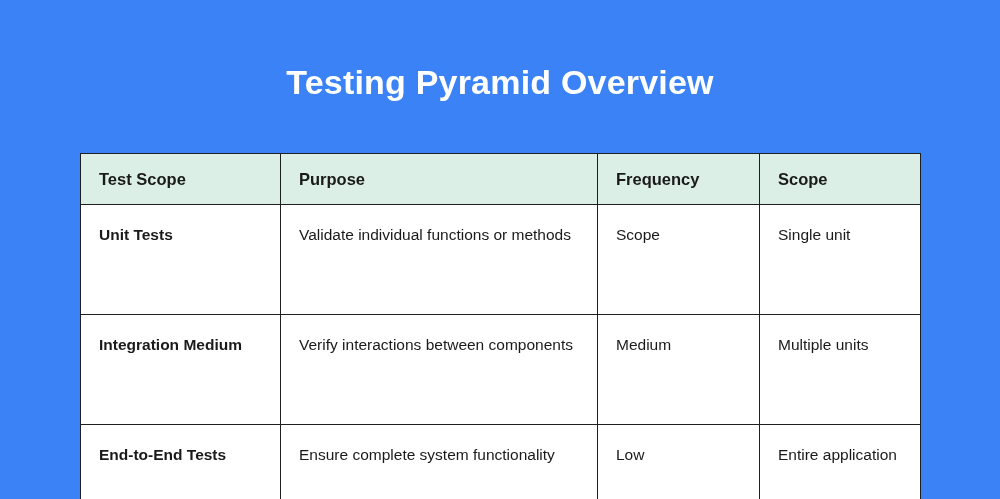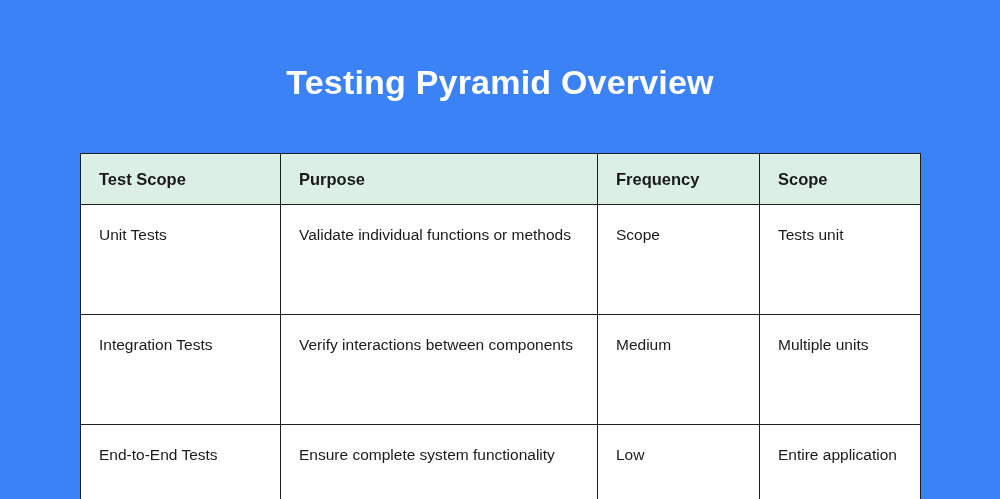--- a/index.html
+++ b/index.html
@@ -61,21 +61,21 @@
     font-size: 16.5px;
     line-height: 20px;
     padding-top: 15px;
     padding-bottom: 15px;
   }
   table.data-table tbody td {
     background: #ffffff;
     font-weight: normal;
   }
   table.data-table tbody td.level-cell {
-    font-weight: normal;
+    font-weight: bold;
   }
   col.col-level   { width: 200px; }
   col.col-purpose { width: 317px; }
   col.col-freq    { width: 162px; }
   col.col-scope   { width: 161px; }
   tbody tr.row-unit td { height: 78px; }
   tbody tr.row-integration td { height: 78px; }
   tbody tr.row-e2e td { height: 78px; }
 </style>
 </head>
@@ -99,24 +99,24 @@
           <th>Purpose</th>
           <th>Frequency</th>
           <th>Scope</th>
         </tr>
       </thead>
       <tbody>
         <tr class="row-unit">
           <td class="level-cell">Unit Tests</td>
           <td>Validate individual functions or methods</td>
           <td>Scope</td>
-          <td>Tests unit</td>
+          <td>Single unit</td>
         </tr>
         <tr class="row-integration">
-          <td class="level-cell">Integration Tests</td>
+          <td class="level-cell">Integration Medium</td>
           <td>Verify interactions between components</td>
           <td>Medium</td>
           <td>Multiple units</td>
         </tr>
         <tr class="row-e2e">
           <td class="level-cell">End-to-End Tests</td>
           <td>Ensure complete system functionality</td>
           <td>Low</td>
           <td>Entire application</td>
         </tr>

